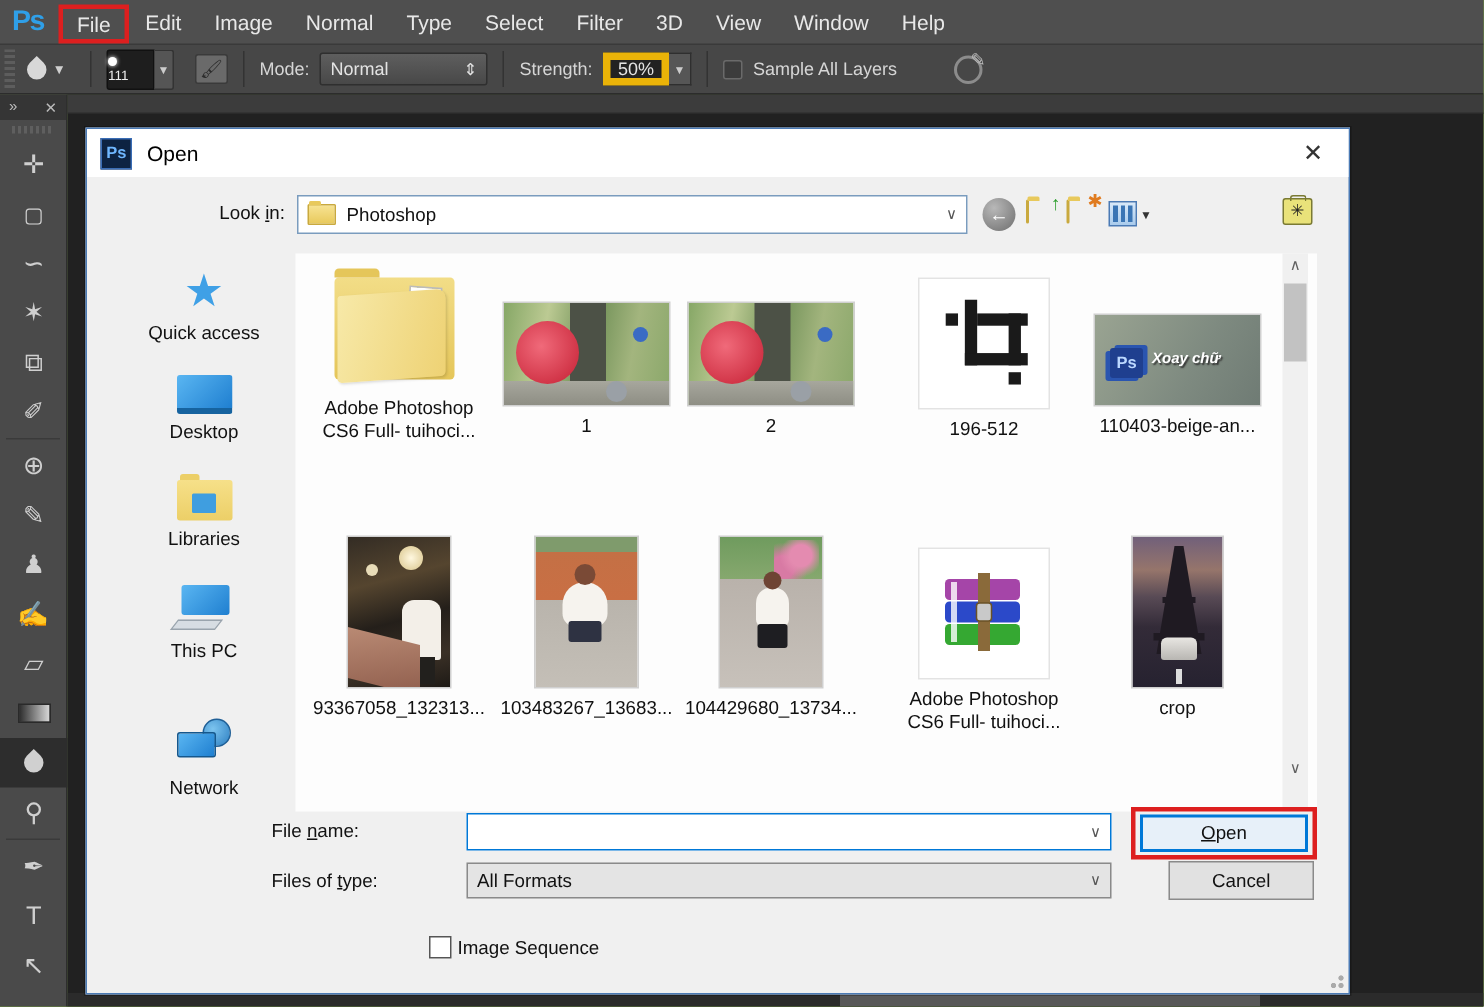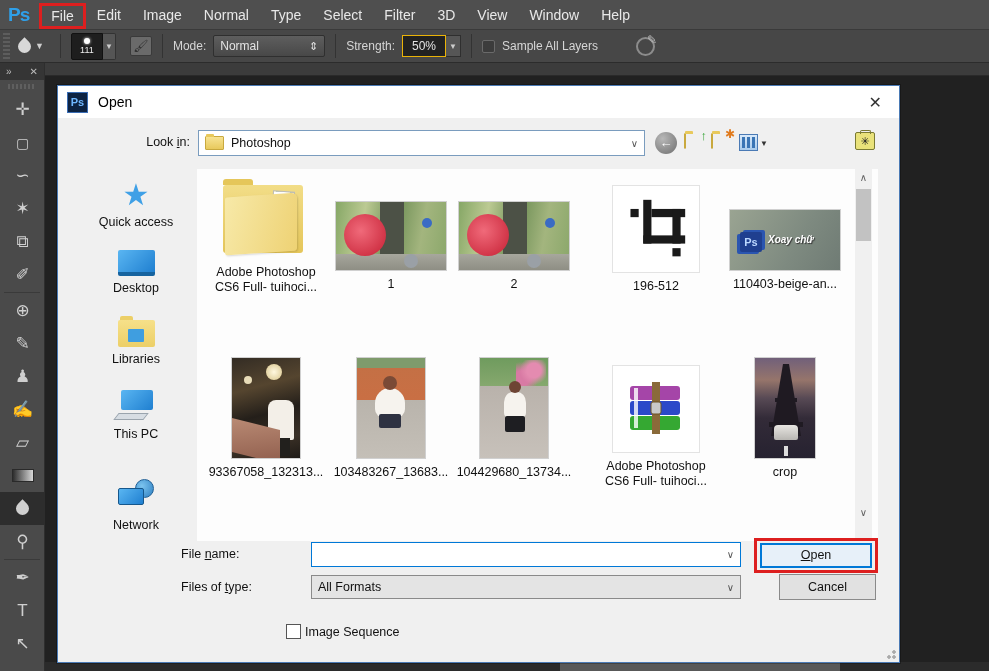--- a/index.html
+++ b/index.html
@@ -11,29 +11,29 @@
   .ps-logo { color:#2f9fe8; font-weight:bold; font-size:19px; padding:0 10px 0 8px; letter-spacing:-1px; }
   .menu-item { color:#e8e8e8; font-size:14px; padding:4px 11px; cursor:default; }
   .menu-item.hl { border:3px solid #dd1f1f; padding:2px 9px; margin-top:2px; }
 
   
   .optionsbar { position:absolute; left:0; top:30px; width:989px; height:33px; background:#474747; border-bottom:1px solid #2c2c2c; display:flex; align-items:center; color:#d6d6d6; font-size:12px; }
   .grip-v { width:7px; height:26px; margin:0 8px 0 3px; background:repeating-linear-gradient(180deg,#5d5d5d 0 2px, transparent 2px 4px); }
   .drop-shape { width:13px; height:13px; background:#d8d8d8; border-radius:0 50% 50% 50%; transform:rotate(45deg); display:inline-block; }
   .caret { color:#cfcfcf; font-size:9px; margin:0 6px 0 4px; }
   .opt-sep { width:1px; height:24px; background:#333; margin:0 10px; }
-  .brush-box { width:32px; height:27px; background:#1e1e1e; border:1px solid #111; border-radius:2px 0 0 2px; display:flex; flex-direction:column; align-items:center; justify-content:center; }
+  .brush-box { width:32px; height:27px; background:#1e1e1e; border:1px solid #111; border-radius:2px 0 0 2px; display:flex; flex-direction:column; justify-content:center; }
   .brush-dot { width:6px; height:6px; border-radius:50%; background:#fff; box-shadow:0 0 3px #fff; margin-bottom:1px; }
   .brush-size { color:#eee; font-size:9px; }
   .brush-caret { width:13px; height:27px; background:#555; border:1px solid #333; border-left:none; border-radius:0 2px 2px 0; color:#ccc; font-size:8px; display:flex; align-items:center; justify-content:center; }
   .panel-toggle { width:22px; height:20px; background:#6a6a6a; border:1px solid #3a3a3a; border-radius:2px; margin-left:14px; display:flex; align-items:center; justify-content:center; color:#2c2c2c; font-size:12px; }
   .opt-label { margin-right:7px; }
   .mode-select { width:112px; height:22px; background:linear-gradient(#5e5e5e,#484848); border:1px solid #2f2f2f; border-radius:2px; display:flex; align-items:center; padding:0 6px; color:#e3e3e3; }
   .mode-select .spacer { flex:1; }
-  .strength-box { width:44px; height:22px; background:#222; border:1px solid #eab308; display:flex; align-items:center; justify-content:center; color:#e3e3e3; }
+  .strength-box { width:44px; height:22px; background:#222; border:5px solid #eab308; display:flex; align-items:center; justify-content:center; color:#e3e3e3; }
   .strength-caret { width:15px; height:22px; background:#565656; border:1px solid #2f2f2f; border-left:none; display:flex; align-items:center; justify-content:center; font-size:8px; color:#ccc; }
   .checkbox-dark { width:13px; height:13px; background:#3c3c3c; border:1px solid #6a6a6a; border-radius:2px; margin-right:7px; }
   .pressure-icon { width:19px; height:19px; border:2px solid #8c8c8c; border-radius:50%; margin-left:38px; position:relative; }
   .pressure-icon::after { content:"✎"; position:absolute; right:-4px; top:-6px; color:#bbb; font-size:12px; }
 
   
   .canvas { position:absolute; left:45px; top:63px; width:944px; height:608px; background:#212121; }
   .dock-strip { position:absolute; left:0; top:0; width:944px; height:13px; background:#3c3c3c; border-bottom:1px solid #2a2a2a; }
   .statusbar { position:absolute; left:0; bottom:0; width:944px; height:9px; background:#2b2b2b; }
   .statusbar-block { position:absolute; left:515px; top:0; width:280px; height:9px; background:#585858; }

